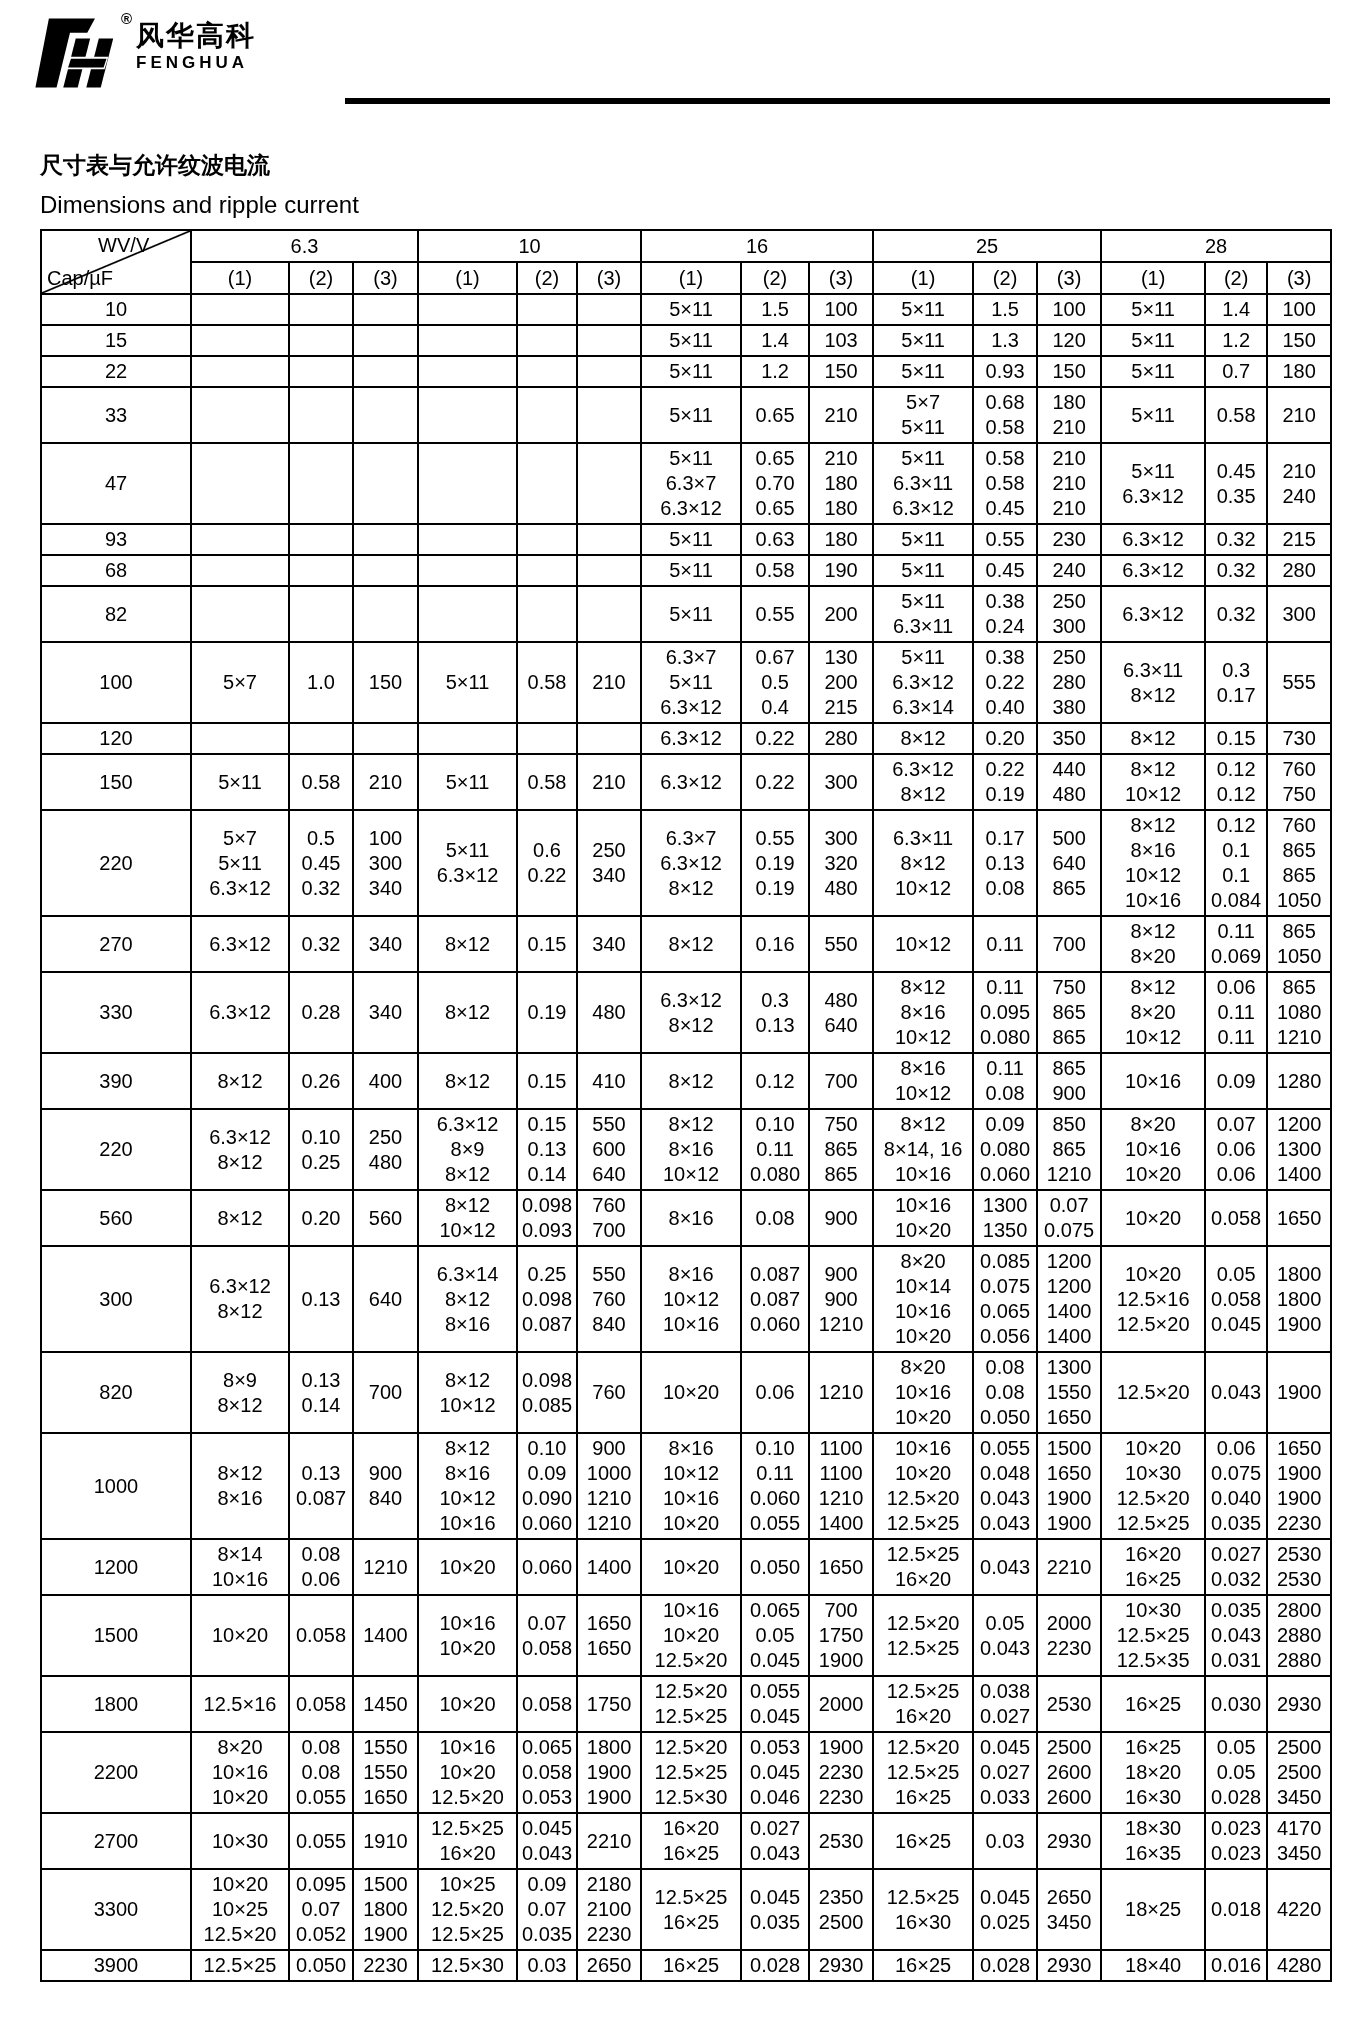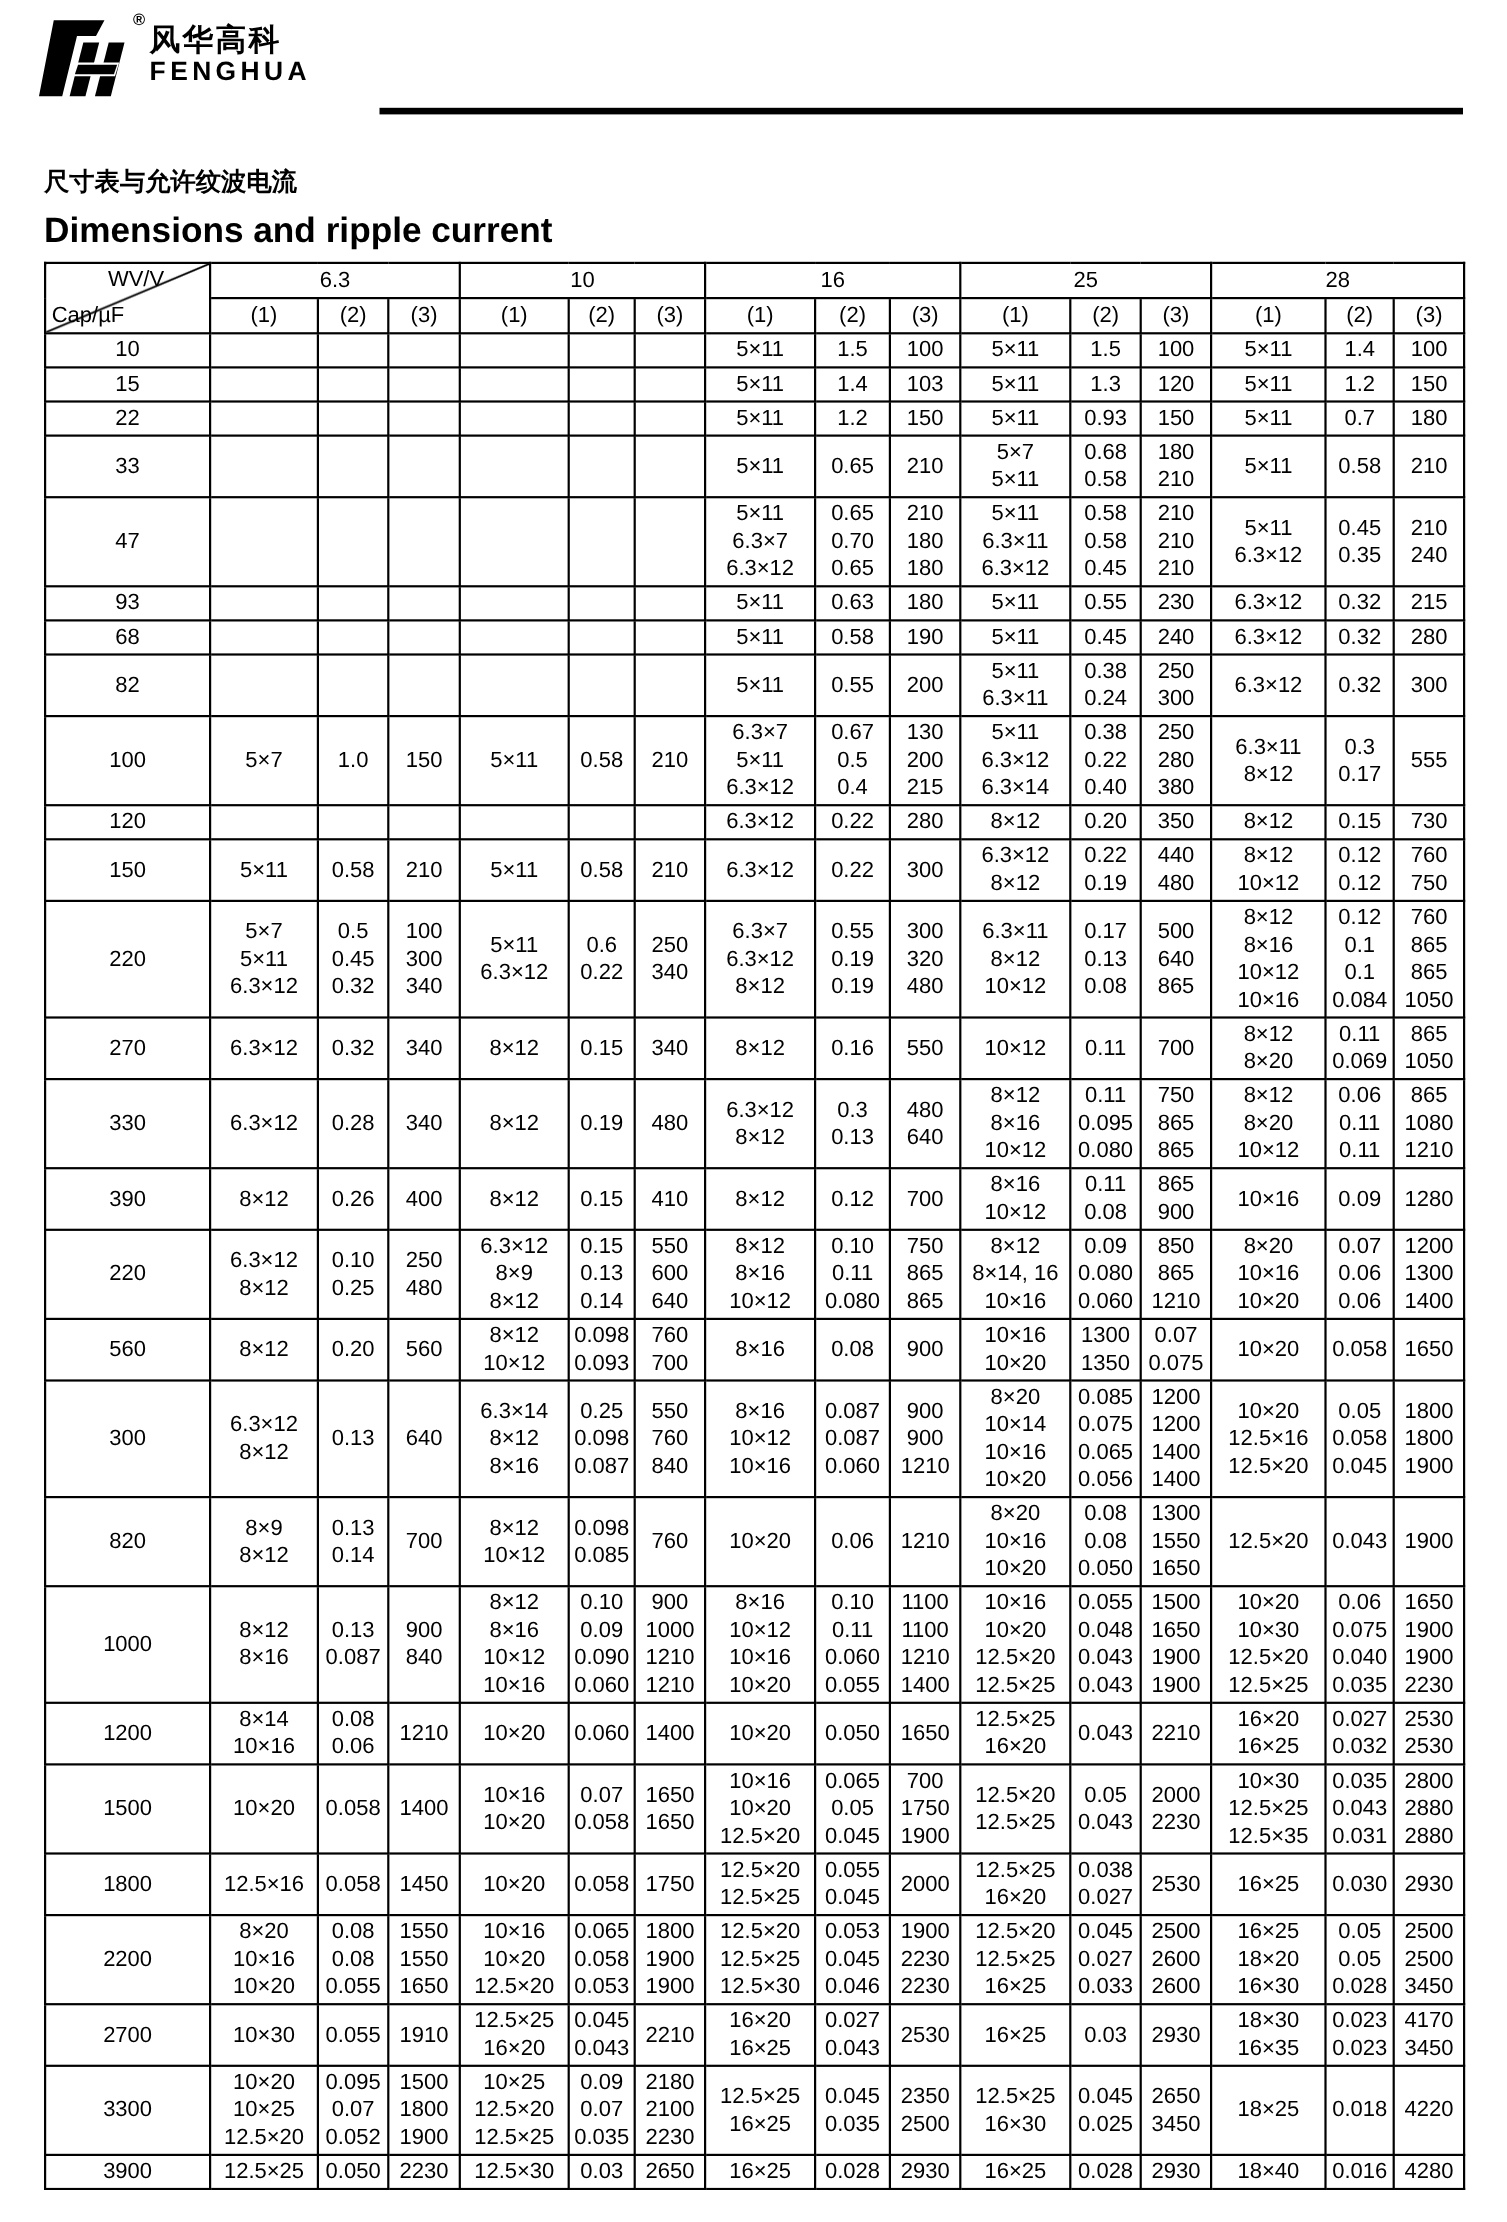--- a/index.html
+++ b/index.html
@@ -10,27 +10,27 @@
     -webkit-font-smoothing:antialiased;
   }
   
   .page-header { display:flex; justify-content:space-between; align-items:flex-start; padding:14px 40px 0 22px; }
   .brand { display:flex; align-items:flex-start; gap:10px; }
   .logo-wrap { position:relative; width:104px; height:80px; }
   .logo-wrap svg { display:block; }
   .reg-mark { position:absolute; top:-4px; right:-6px; font-size:15px; font-weight:bold; }
   .brand-text { padding-top:8px; }
   .brand-cn { font-size:28px; font-weight:bold; letter-spacing:2px; line-height:1.0; }
-  .brand-en { font-size:24px; font-weight:bold; letter-spacing:4px; line-height:1.0; margin-top:4px; }
+  .brand-en { font-size:17px; font-weight:bold; letter-spacing:4px; line-height:1.0; margin-top:4px; }
   .doc-title { font-size:31px; font-weight:bold; margin:26px 0 0 0; letter-spacing:0.5px; white-space:nowrap; }
   .title-rule { height:6px; background:#000; margin:4px 40px 0 345px; }
 
   
   .section-cn { font-size:23px; font-weight:bold; margin:46px 0 10px 40px; }
-  .section-en { font-size:32px; font-weight:bold; margin:0 0 10px 40px; }
+  .section-en { font-size:24px; font-weight:normal; margin:0 0 10px 40px; }
 
   
   table.dim-table {
     border-collapse:collapse;
     table-layout:fixed;
     margin-left:40px;
     width:1290px;
     font-size:20px;
   }
   .dim-table th, .dim-table td {

